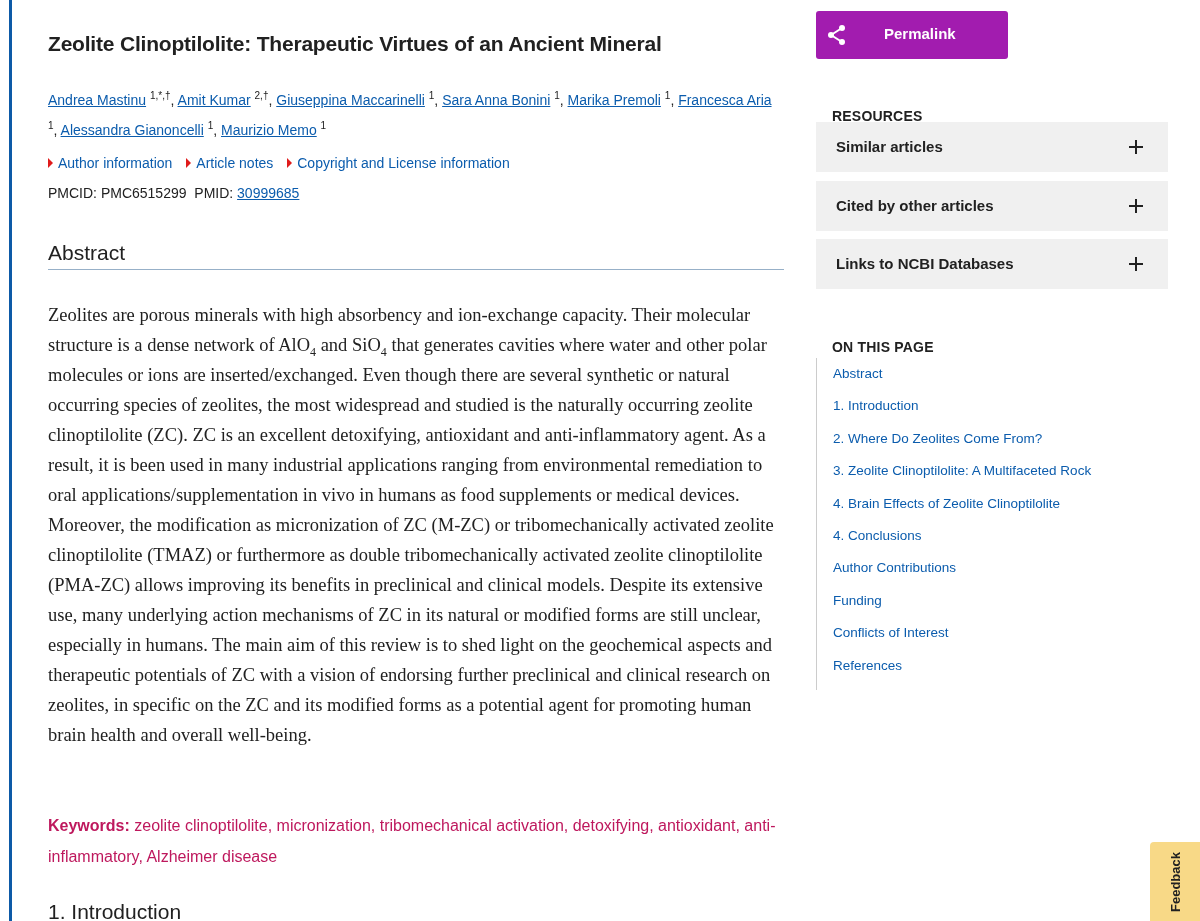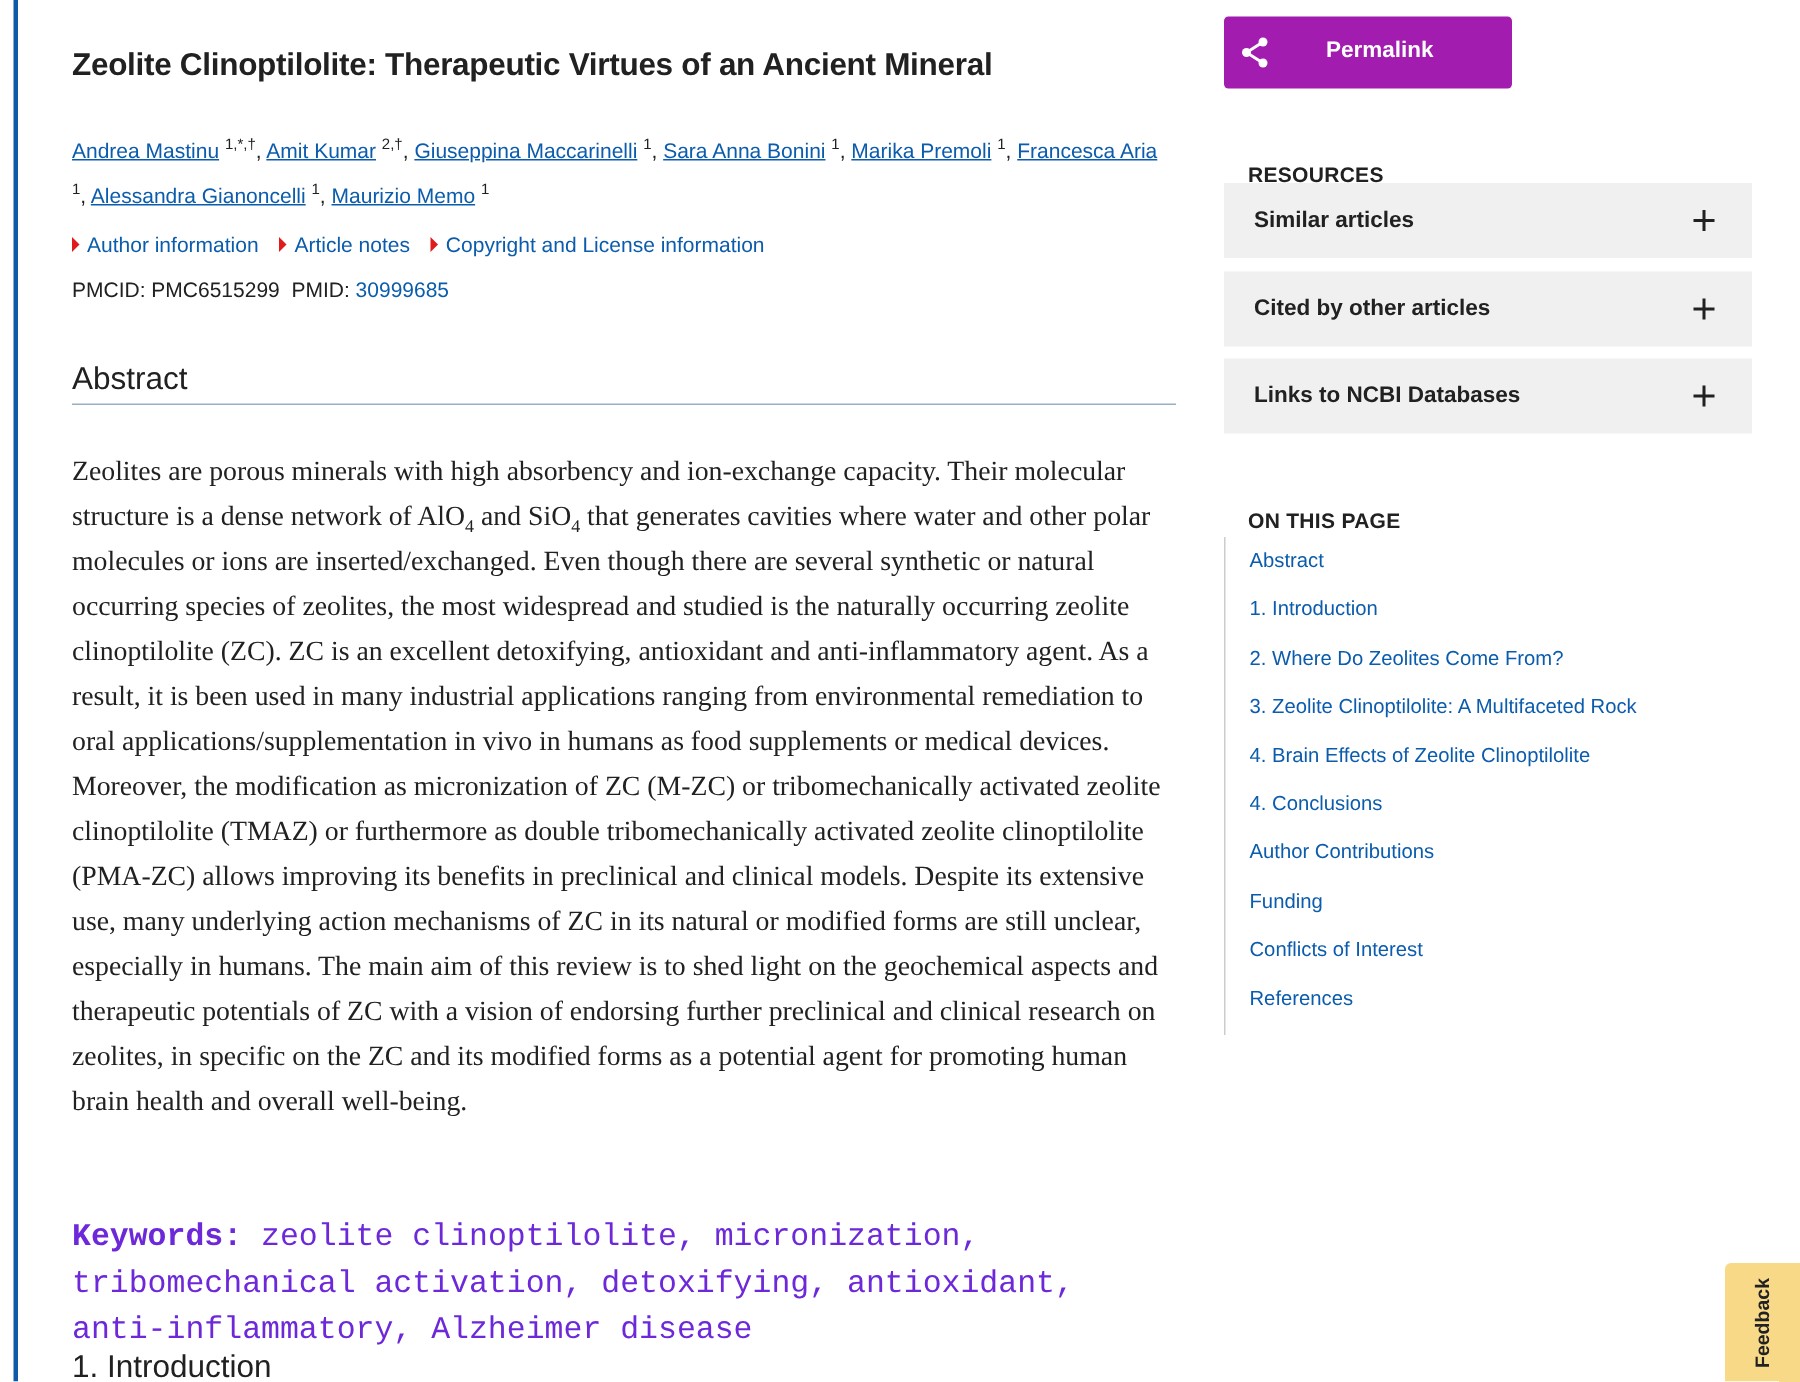--- a/index.html
+++ b/index.html
@@ -11,25 +11,25 @@
   .left-rule { position: absolute; left: 9px; top: 0; width: 3px; height: 921px; background: #0d5aa7; }
   .main { position: absolute; left: 48px; top: 0; width: 736px; }
   .title { position: absolute; top: 32px; left: 0; margin: 0; font-size: 21px; font-weight: bold; color: #212121; white-space: nowrap; letter-spacing: -0.2px; }
   .authors { position: absolute; top: 85px; left: 0; width: 736px; font-size: 14px; line-height: 30px; color: #212121; }
   .authors a { color: #0b5cad; text-decoration: underline; }
   .authors sup { font-size: 10px; line-height: 0; }
   .infolinks { position: absolute; top: 155px; left: 0; font-size: 14px; color: #0b5cad; white-space: nowrap; }
   .infolinks span.item { margin-right: 10px; cursor: pointer; }
   .tri { display: inline-block; width: 0; height: 0; border-top: 5px solid transparent; border-bottom: 5px solid transparent; border-left: 5px solid #e01b1b; margin-right: 5px; vertical-align: 0px; }
   .ids { position: absolute; top: 185px; left: 0; font-size: 14px; color: #212121; white-space: nowrap; }
-  .ids a { color: #0b5cad; }
+  .ids a { color: #0b5cad; text-decoration: underline; }
   .abstract-h { position: absolute; top: 241px; left: 0; width: 736px; margin: 0; font-size: 21px; font-weight: normal; color: #212121; padding-bottom: 4px; border-bottom: 1px solid #97b0c8; }
   .abstract-body { position: absolute; top: 300px; left: 0; width: 736px; font-family: "Liberation Serif", serif; font-size: 18.5px; line-height: 30px; color: #212121; margin: 0; }
   .abstract-body sub { font-size: 12px; line-height: 0; }
-  .keywords { position: absolute; top: 810px; left: 0; width: 736px; font-family: Liberation Mono, monospace; font-size: 21px; line-height: 31px; color: #6d28d9; margin: 0; }
+  .keywords { position: absolute; top: 810px; left: 0; width: 736px; font-family: Liberation Sans, sans-serif; font-size: 16px; line-height: 31px; color: #be185d; margin: 0; }
   .keywords b { font-weight: bold; }
   .intro-h { position: absolute; top: 900px; left: 0; margin: 0; font-size: 21px; font-weight: normal; color: #212121; }
 
   .side { position: absolute; left: 816px; top: 0; width: 352px; }
   .permalink { position: absolute; top: 11px; left: 0; width: 192px; height: 48px; background: #a21caf; border-radius: 3px; color: #fff; font-weight: bold; font-size: 15px; cursor: pointer; }
   .permalink .icon { position: absolute; left: 10px; top: 13px; width: 22px; height: 22px; }
   .permalink .lbl { position: absolute; left: 68px; top: 14px; }
   .sec-h { position: absolute; left: 0; margin: 16px; font-size: 14px; font-weight: bold; color: #212121; letter-spacing: 0.2px; }
   .acc { position: absolute; left: 0; width: 352px; height: 50px; background: #f0f0f0; cursor: pointer; }
   .acc .lbl { position: absolute; left: 20px; top: 16px; font-size: 15px; font-weight: bold; color: #212121; }

